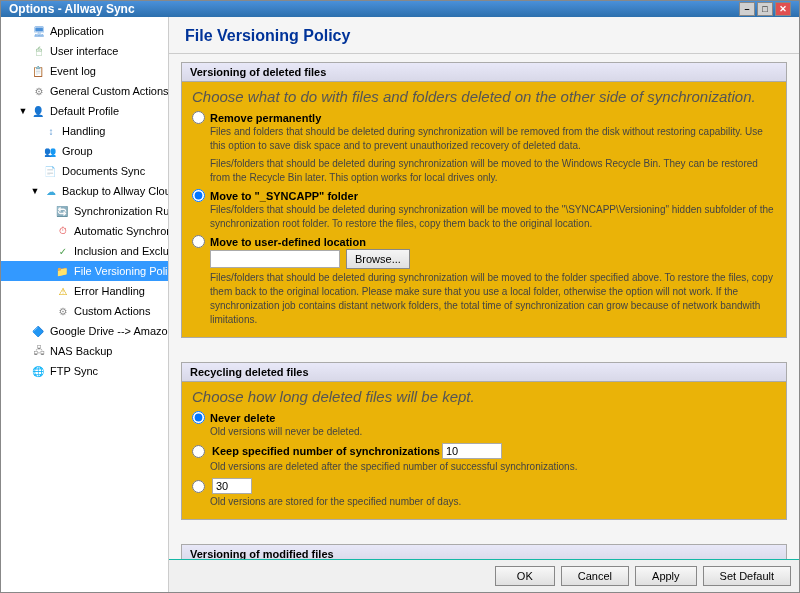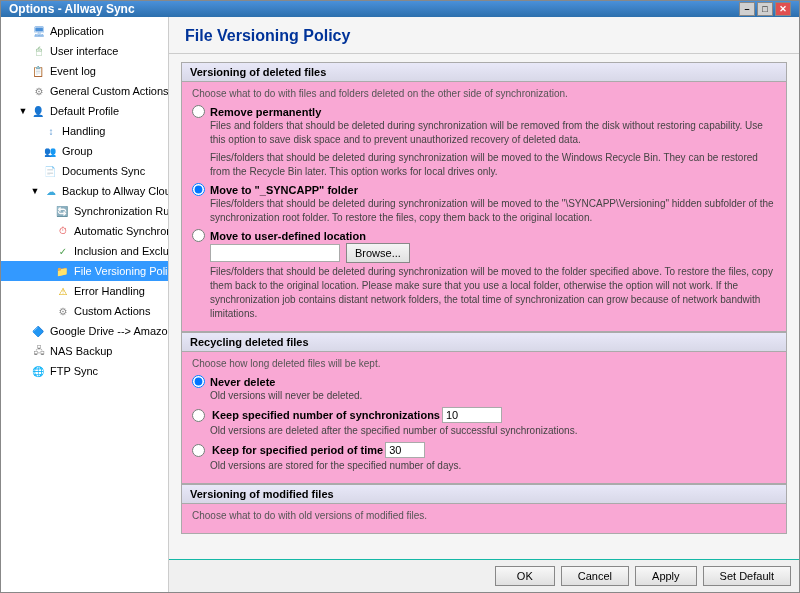--- a/index.html
+++ b/index.html
@@ -143,40 +143,41 @@
 
     .panel-body {
       flex: 1;
       overflow-y: auto;
       padding: 8px 12px;
     }
 
     
     .section {
       border: 1px solid #aaa;
-      margin-bottom: 0;
-      background: #f9a8d4;
+      margin-bottom: 24px;
+      background: #eab308;
     }
 
     .section-header {
       background: linear-gradient(to bottom, #e8e8f8, #d8d8e8);
       padding: 3px 8px;
       font-weight: bold;
       font-size: 11px;
       border-bottom: 1px solid #aaa;
     }
 
     .section-body {
       padding: 6px 10px;
     }
 
     .section-desc {
       color: #555;
-      font-size: 10px;
+      font-size: 15px;
       margin-bottom: 6px;
+      font-style: italic;
     }
 
     
     .radio-option {
       margin-bottom: 4px;
     }
 
     .radio-label {
       display: flex;
       align-items: center;
@@ -445,21 +446,20 @@
                 <input type="radio" name="recycling-action" style="">
                 <span>Keep specified number of synchronizations</span>
                 <input type="text" class="radio-inline" value="10" style="width: 60px; height: 16px; border: 1px solid rgb(170, 170, 170); font-size: 11px; padding: 1px 3px;">
               </label>
               <div class="radio-desc">Old versions are deleted after the specified number of successful synchronizations.</div>
             </div>
 
             <div class="radio-option">
               <label class="radio-label radio-inline">
                 <input type="radio" name="recycling-action" style="">
-                <span>Keep for specified period of time</span>
                 <input type="text" class="radio-inline" value="30" style="width: 40px; height: 16px; border: 1px solid rgb(170, 170, 170); font-size: 11px; padding: 1px 3px;">
               </label>
               <div class="radio-desc">Old versions are stored for the specified number of days.</div>
             </div>
           </div>
         </div>
 
         <div class="section">
           <div class="section-header">Versioning of modified files</div>
           <div class="section-body">

